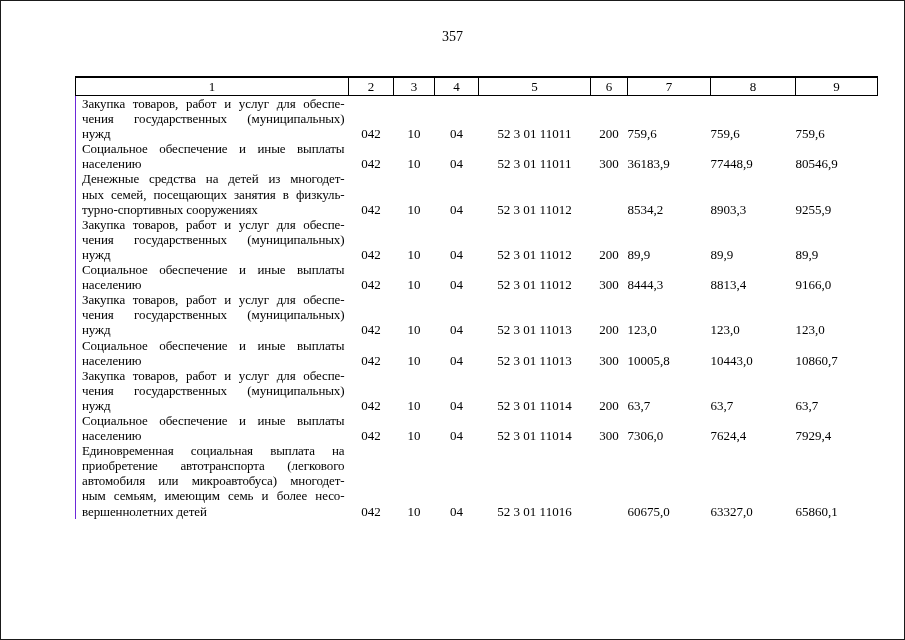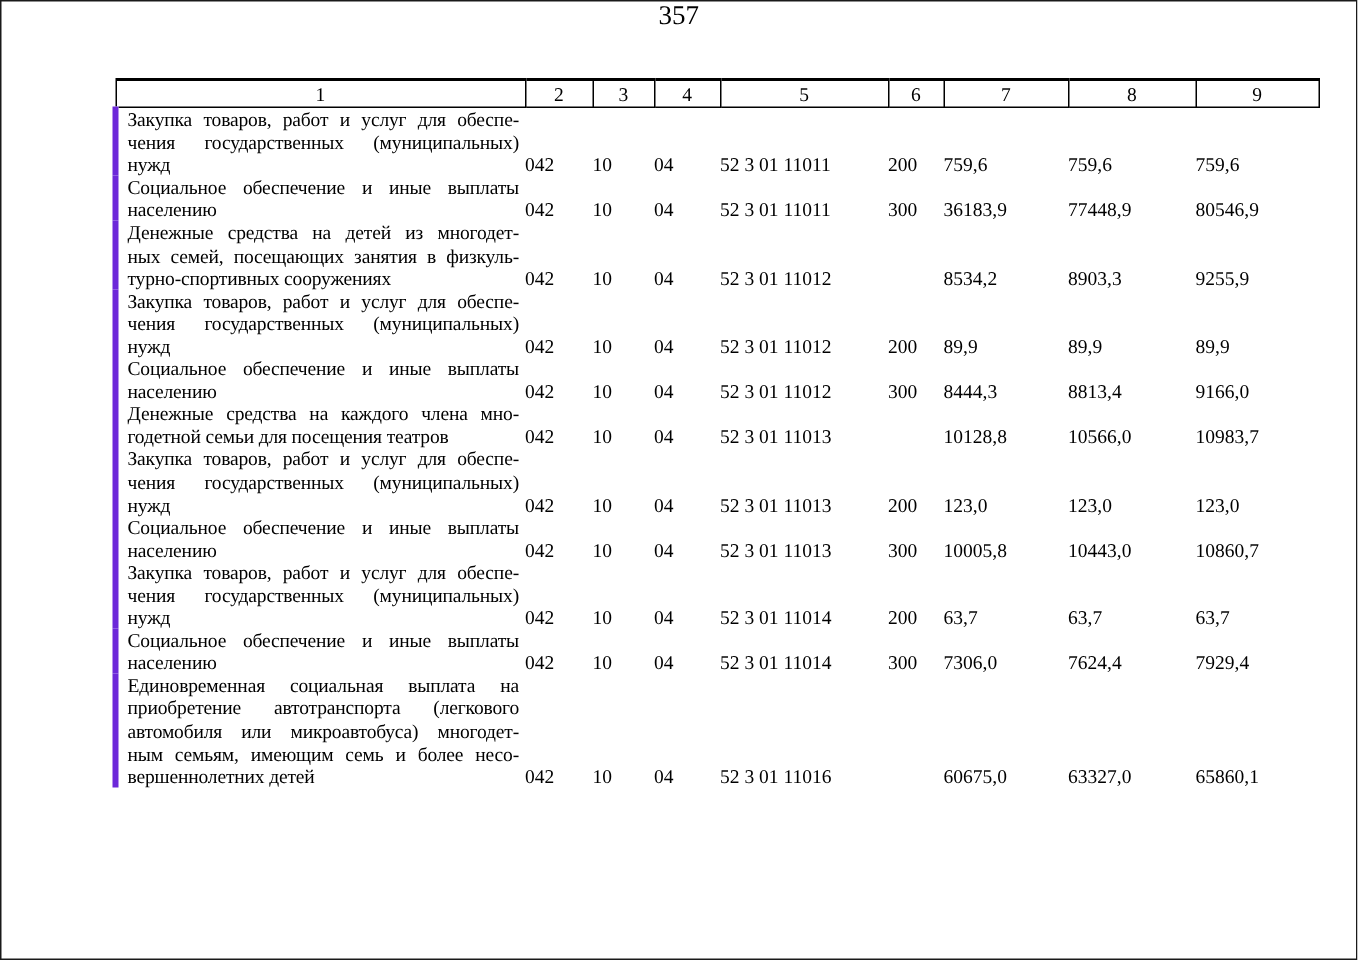--- a/index.html
+++ b/index.html
@@ -12,22 +12,23 @@
     position: relative;
     overflow: hidden;
   }
   .frame {
     position: absolute;
     inset: 0;
     border: 1px solid #1a1a1a;
     pointer-events: none;
   }
   .page-number {
+    margin-top: 29px;
     text-align: center;
-    font-size: 18px;
+    font-size: 14px;
   }
   table.budget {
     border-collapse: collapse;
     table-layout: fixed;
     margin: 31px 0 0 75px;
     width: 802px;
   }
   table.budget td { font-size: 13px; }
   thead td {
     border: 1px solid #000;
@@ -37,35 +38,35 @@
     line-height: 16px;
     padding: 0;
     font-size: 12.5px;
   }
   tbody td {
     vertical-align: bottom;
     padding: 0;
     line-height: 15.1px;
   }
   tbody td.name {
-    border-left: 4px solid #6d28d9;
+    border-left: 1px solid #6d28d9;
     padding-left: 6px;
     padding-right: 4px;
     margin-top: 40px;
   }
   .ln {
     text-align: justify;
     text-align-last: justify;
     letter-spacing: -0.1px;
   }
   .ln.last {
     text-align: center;
     text-align-last: left;
   }
-  td.center { text-align: left; }
+  td.center { text-align: center; }
   td.num { text-align: left; padding-right: 9px; }
   td.num-last { padding-right: 3px; }
 </style>
 </head>
 <body>
 
 <div class="frame"></div>
 
 <div>
   <div class="page-number">357</div>
@@ -164,34 +165,20 @@
           <td class="center">10</td>
           <td class="center">04</td>
           <td class="center">52 3 01 11012</td>
           <td class="center">300</td>
           <td class="num">8444,3</td>
           <td class="num">8813,4</td>
           <td class="num num-last">9166,0</td>
         </tr>
         <tr>
           <td class="name">
-            <div class="ln">Денежные средства на каждого члена мно-</div>
-            <div class="ln last">годетной семьи для посещения театров</div>
-          </td>
-          <td class="center">042</td>
-          <td class="center">10</td>
-          <td class="center">04</td>
-          <td class="center">52 3 01 11013</td>
-          <td class="center"></td>
-          <td class="num">10128,8</td>
-          <td class="num">10566,0</td>
-          <td class="num num-last">10983,7</td>
-        </tr>
-        <tr>
-          <td class="name">
             <div class="ln">Закупка товаров, работ и услуг для обеспе-</div>
             <div class="ln">чения государственных (муниципальных)</div>
             <div class="ln last">нужд</div>
           </td>
           <td class="center">042</td>
           <td class="center">10</td>
           <td class="center">04</td>
           <td class="center">52 3 01 11013</td>
           <td class="center">200</td>
           <td class="num">123,0</td>

